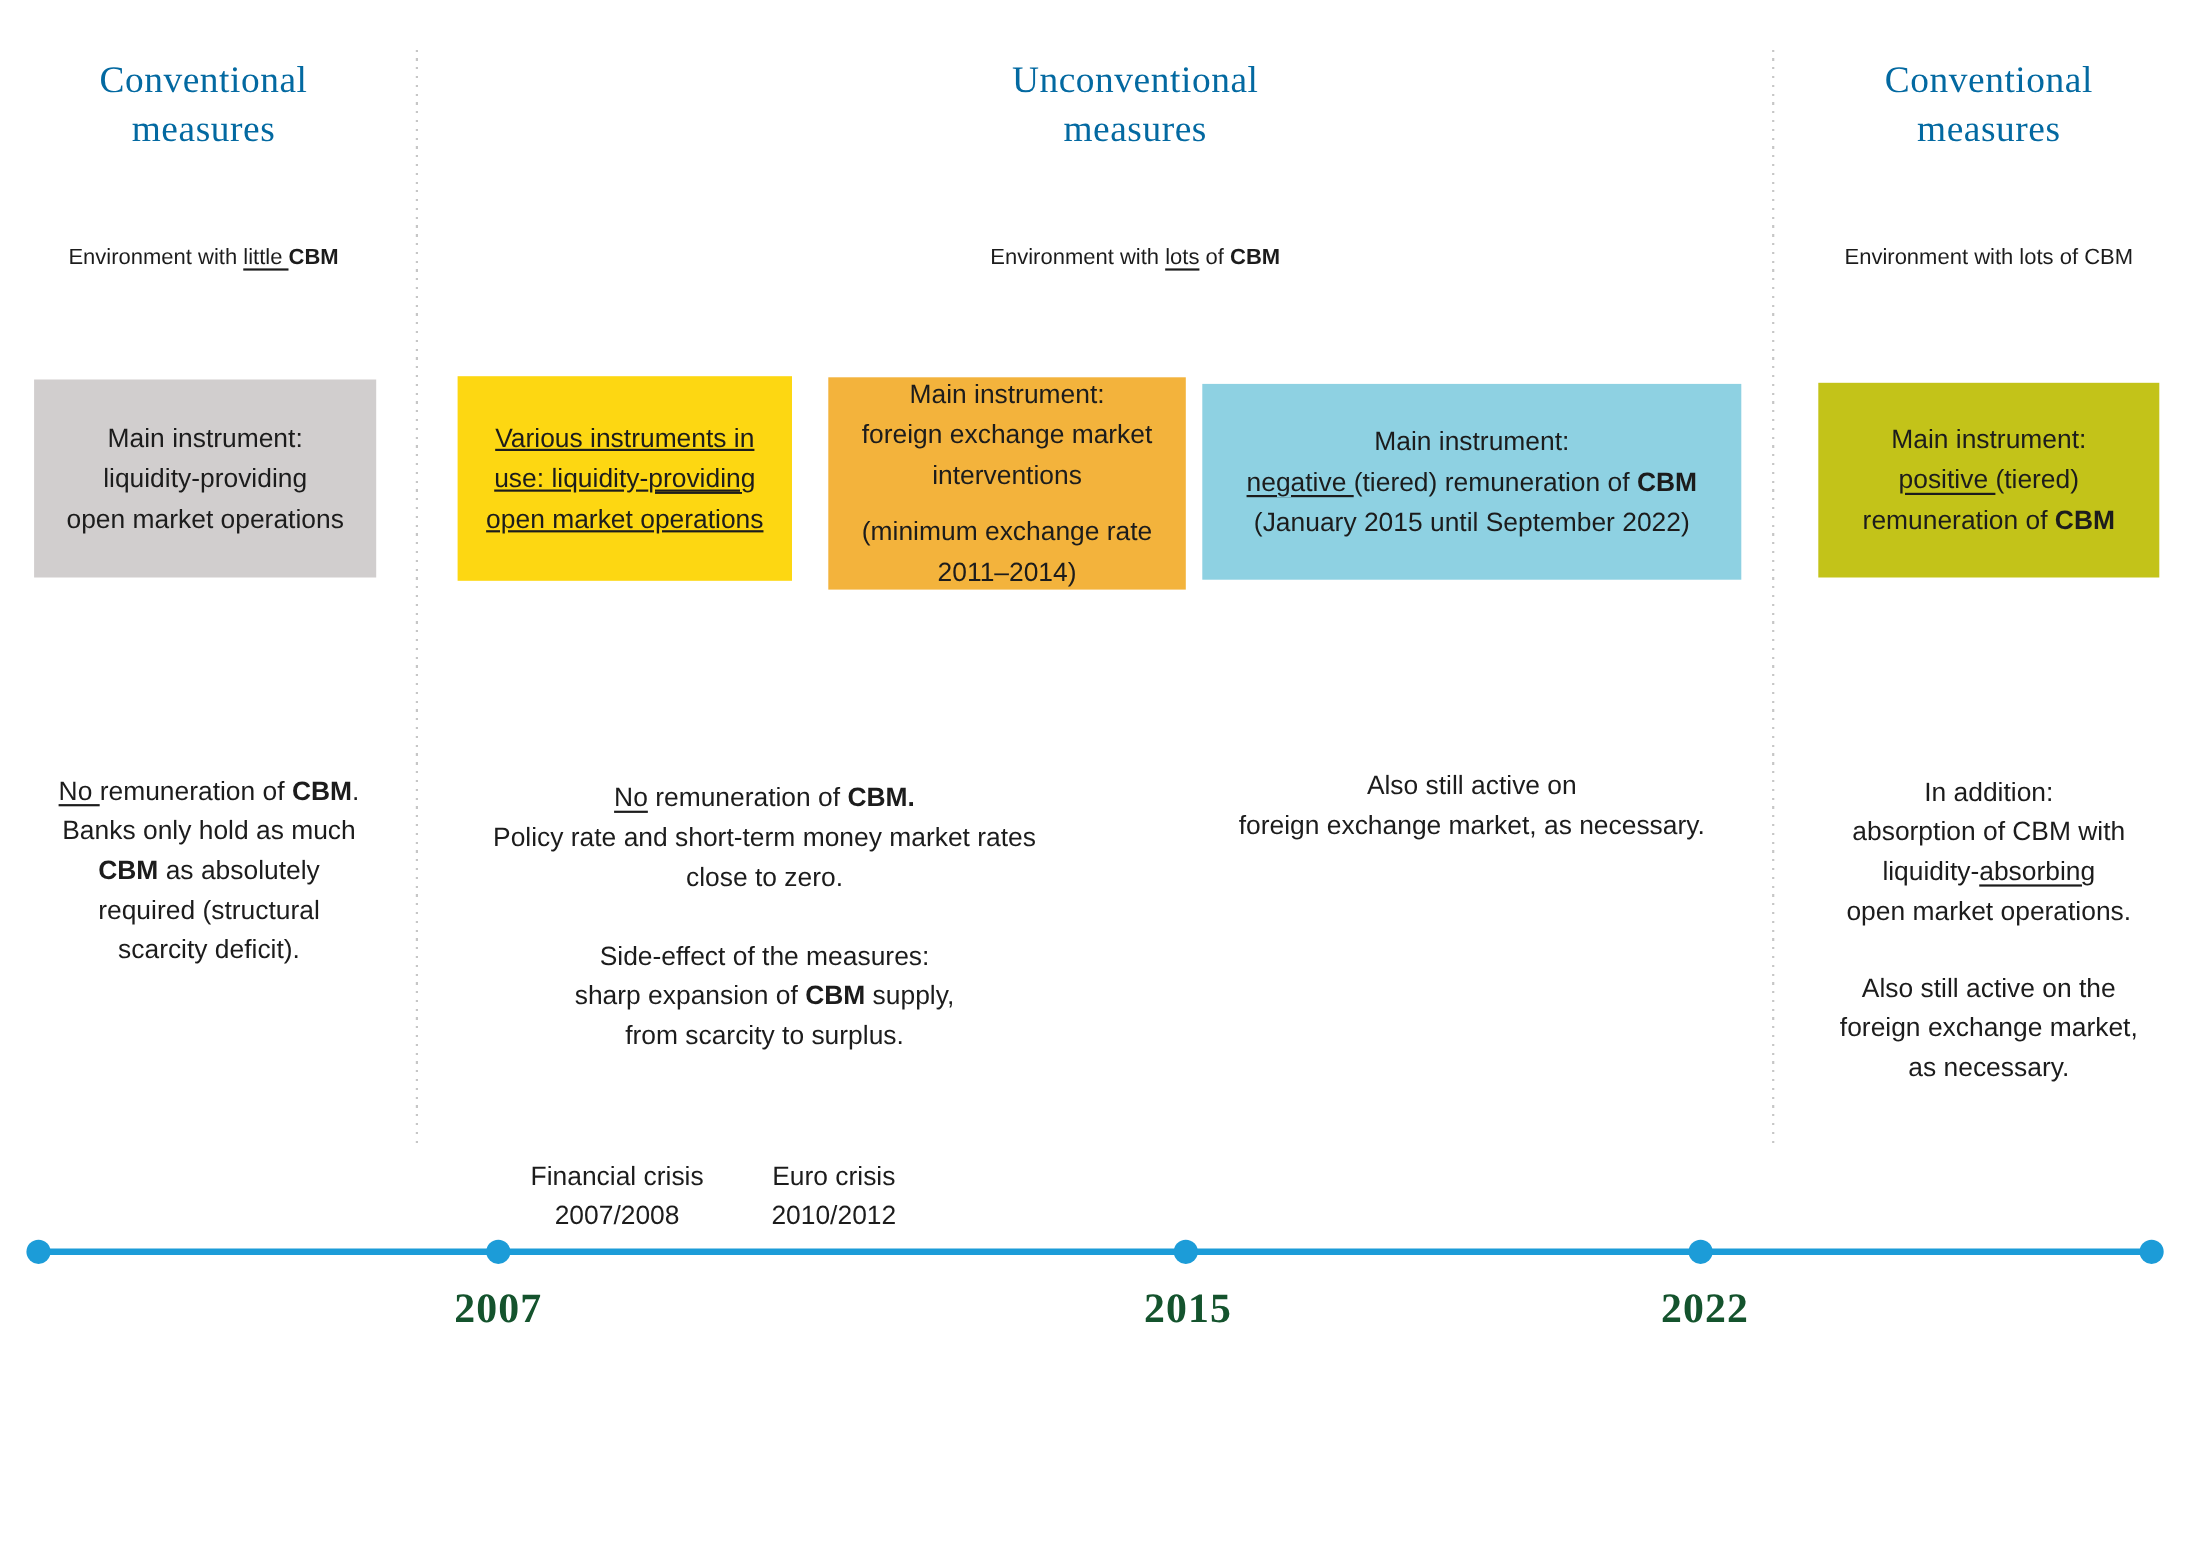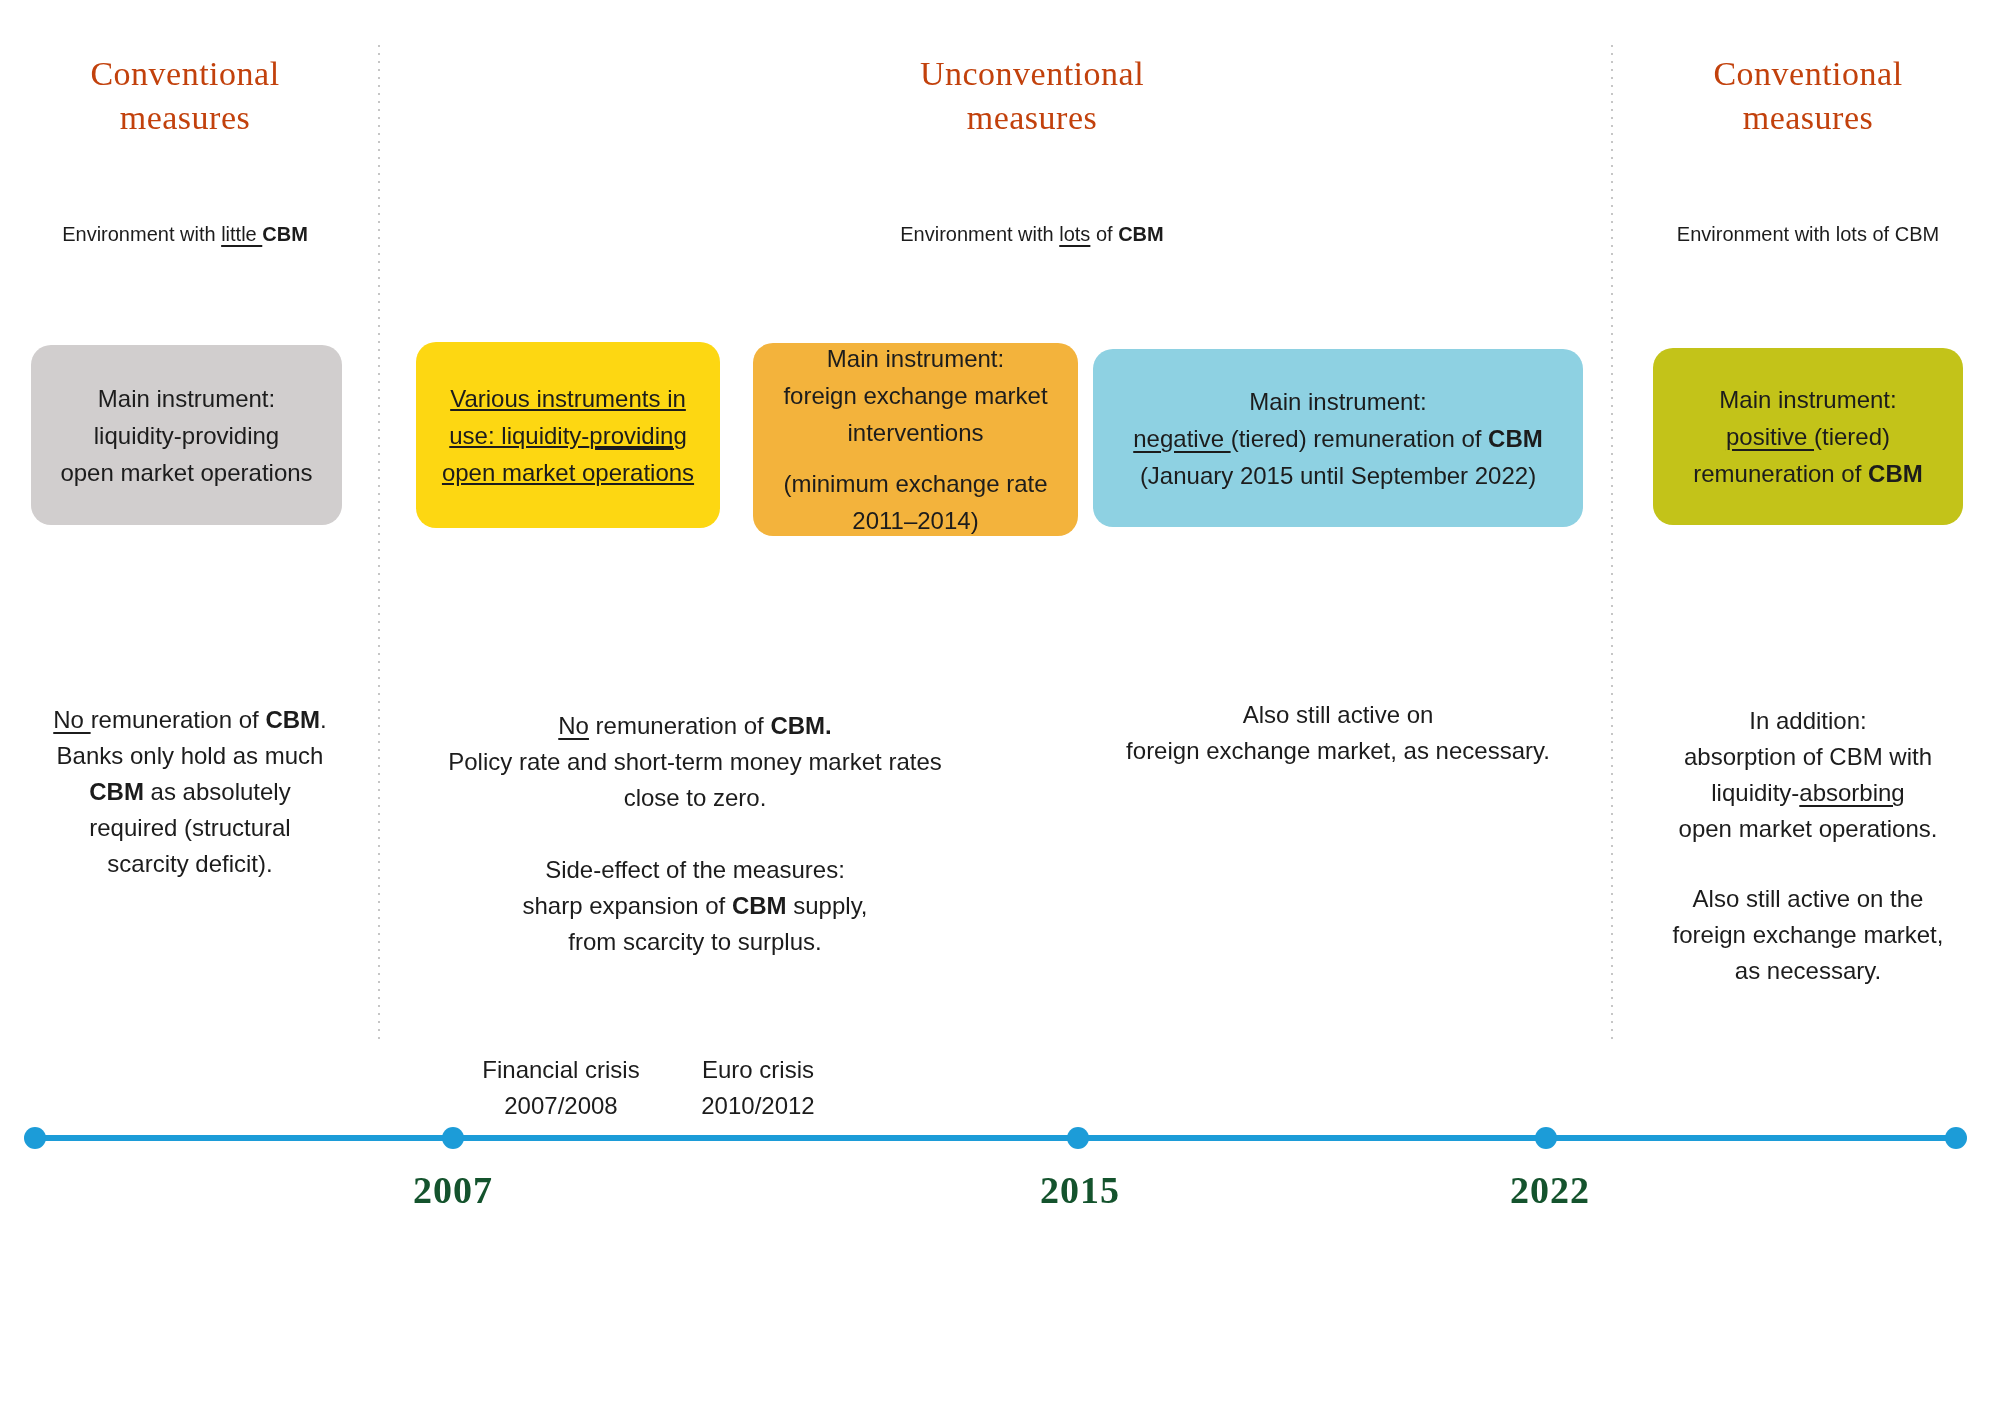--- a/index.html
+++ b/index.html
@@ -1,24 +1,24 @@
 <!DOCTYPE html>
 <html><head>
 <meta charset="utf-8">
 <style>
   html,body{margin:0;padding:0;background:#ffffff;}
   .canvas{position:relative;width:2000px;height:1414px;background:#ffffff;overflow:hidden;
           font-family:"Liberation Sans",sans-serif;color:#1c1c1c;}
   .abs{position:absolute;}
   .serif{font-family:"Liberation Serif","DejaVu Serif",serif;}
-  .hdr{font-size:34px;line-height:44px;text-align:center;white-space:pre;letter-spacing:.5px;color:#c2410c;}
+  .hdr{font-size:34px;line-height:44px;text-align:center;white-space:pre;letter-spacing:.5px;color:#0369a1;}
   .env{font-size:20px;line-height:32px;text-align:center;white-space:nowrap;}
   .divider{width:2px;background-image:repeating-linear-gradient(to bottom,#c6c6c6 0 2px,transparent 2px 8px);}
   .box{display:flex;flex-direction:column;justify-content:center;align-items:center;
-       text-align:center;font-size:24px;line-height:37px;border-radius:20px;}
+       text-align:center;font-size:24px;line-height:37px;}
   .bline{white-space:nowrap;}
   .pre{white-space:pre;}
   .para{font-size:24px;line-height:36px;text-align:center;}
   .para .bline{white-space:nowrap;}
   .u{text-decoration:underline;text-underline-offset:4px;text-decoration-thickness:2px;}
   .b{font-weight:bold;}
   .tl-line{height:6px;border-radius:3px;}
   .tl-dot{width:22px;height:22px;border-radius:50%;}
   .crisis{font-size:24px;line-height:36px;text-align:center;white-space:pre;}
   .year{font-size:38px;font-weight:700;text-align:center;letter-spacing:1px;font-feature-settings:"onum" 1;color:#14532d;}

